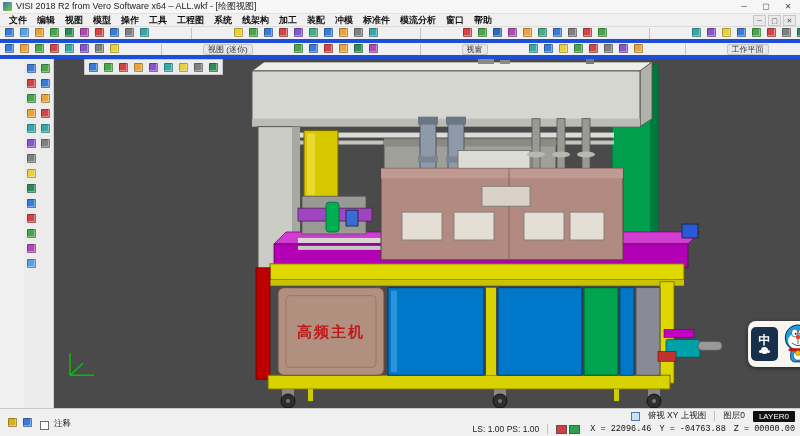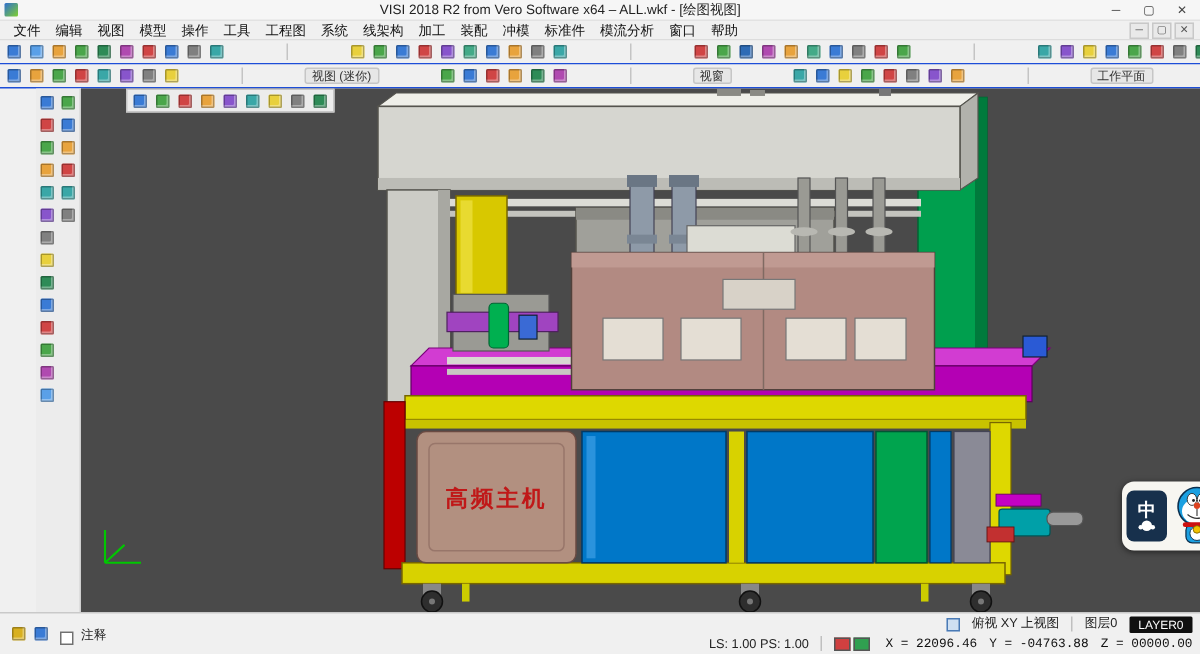--- a/index.html
+++ b/index.html
@@ -10,35 +10,35 @@
 
   
   .watermark { position: absolute; top: 0px; left: 4px; z-index: 60;
     font-size: 20px; font-weight: bold; color: #ee2b2b; letter-spacing: 1px;
     opacity: .92; pointer-events: none; text-shadow: 0 0 1px #ff8080; }
 
   
   .titlebar { height: 14px; background: #f6f6f6; border-bottom: 1px solid #e2e2e2;
     display: flex; align-items: center; padding: 0 3px; gap: 4px; font-size: 9px; color: #222; }
   .app-icon { width: 9px; height: 9px; background: linear-gradient(135deg,#2f6fd0,#7fd02f); border-radius: 1px; flex: none; }
-  .titlebar .title { flex: 1; text-align: center; white-space: nowrap; overflow: hidden; }
+  .titlebar .title { flex: 1; white-space: nowrap; overflow: hidden; }
   .wbtn { width: 18px; text-align: center; font-size: 8px; color: #444; line-height: 13px; }
 
   
   .menubar { height: 13px; background: #f0f0f0; border-bottom: 1px solid #dcdcdc;
     display: flex; align-items: center; padding: 0 4px; font-size: 9px; }
   .menu-items { display: flex; align-items: center; flex: 1; overflow: hidden; }
-  .menu-item { padding: 0 5px; white-space: nowrap; color: #111; }
+  .menu-item { padding: 0 5px; white-space: nowrap; color: #111; font-weight: bold; }
   .mdi-controls { display: flex; gap: 2px; }
   .mdi-controls span { width: 13px; text-align: center; font-size: 7px; color: #555;
     border: 1px solid #c8c8c8; background: #e9e9e9; line-height: 9px; }
 
   
-  .toolbar { height: 16px; background: #f0f0f0; border-bottom: 1px solid #1d4ed8;
-    display: flex; align-items: center; padding: 0 2px; gap: 36px; }
+  .toolbar { height: 16px; background: #f0f0f0; border-bottom: 4px solid #1d4ed8;
+    display: flex; align-items: flex-end; padding: 0 2px; gap: 36px; }
   .icon-strip { display: flex; align-items: center; }
   .ticon { width: 15px; height: 14px; display: inline-flex; align-items: center;
     justify-content: center; border-radius: 2px; }
   .ticon i { display: block; width: 9px; height: 9px; border-radius: 1px;
     box-shadow: inset 0 0 0 1px rgba(0,0,0,.28), inset -2px -2px 0 rgba(255,255,255,.35); }
   .tsep { width: 1px; height: 11px; background: #c4c4c4; margin: 0 3px; flex: none; }
   .tb-label { font-size: 8px; color: #333; background: #e7e7e7; border: 1px solid #c6c6c6;
     border-radius: 2px; padding: 0 4px; height: 11px; line-height: 10px; margin: 0 2px; white-space: nowrap; }
 
   

